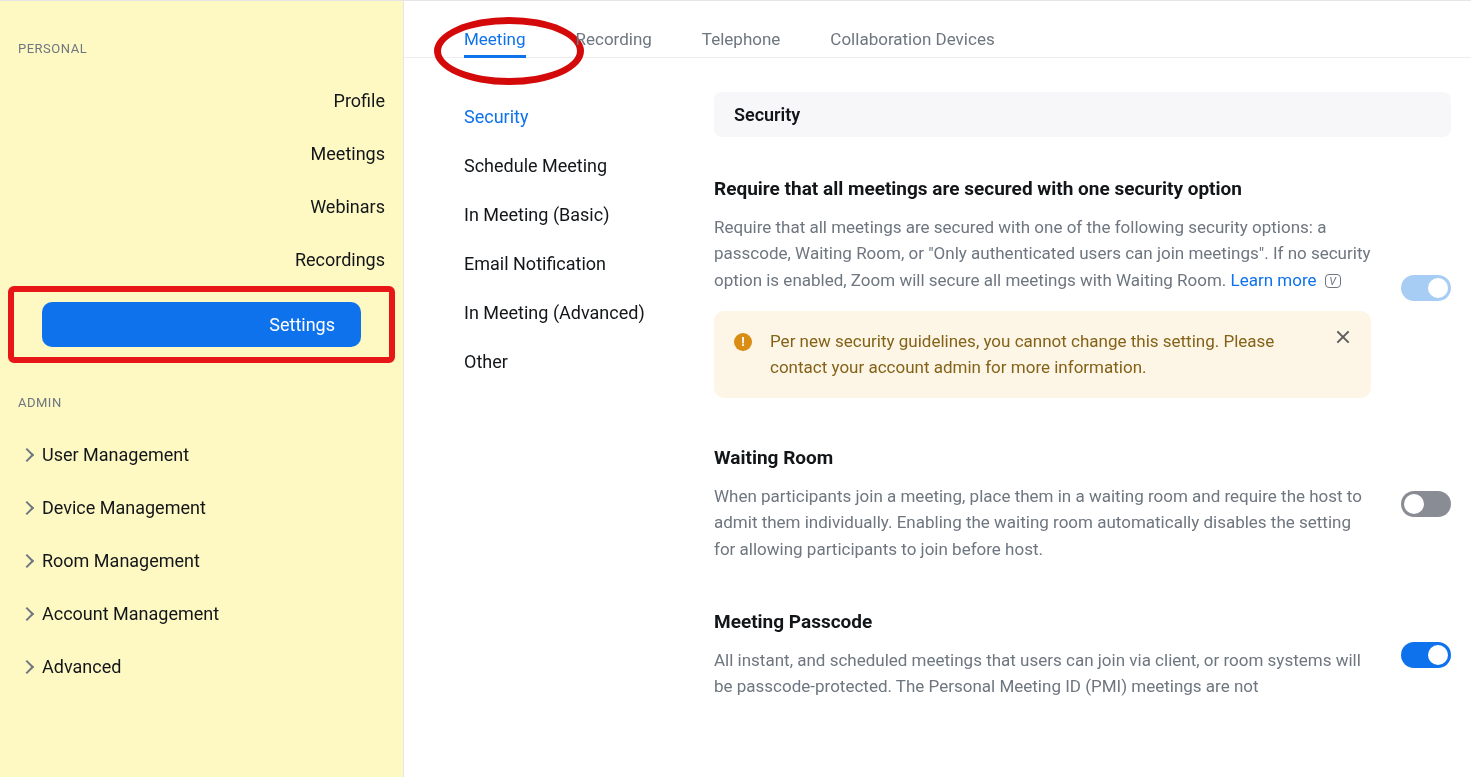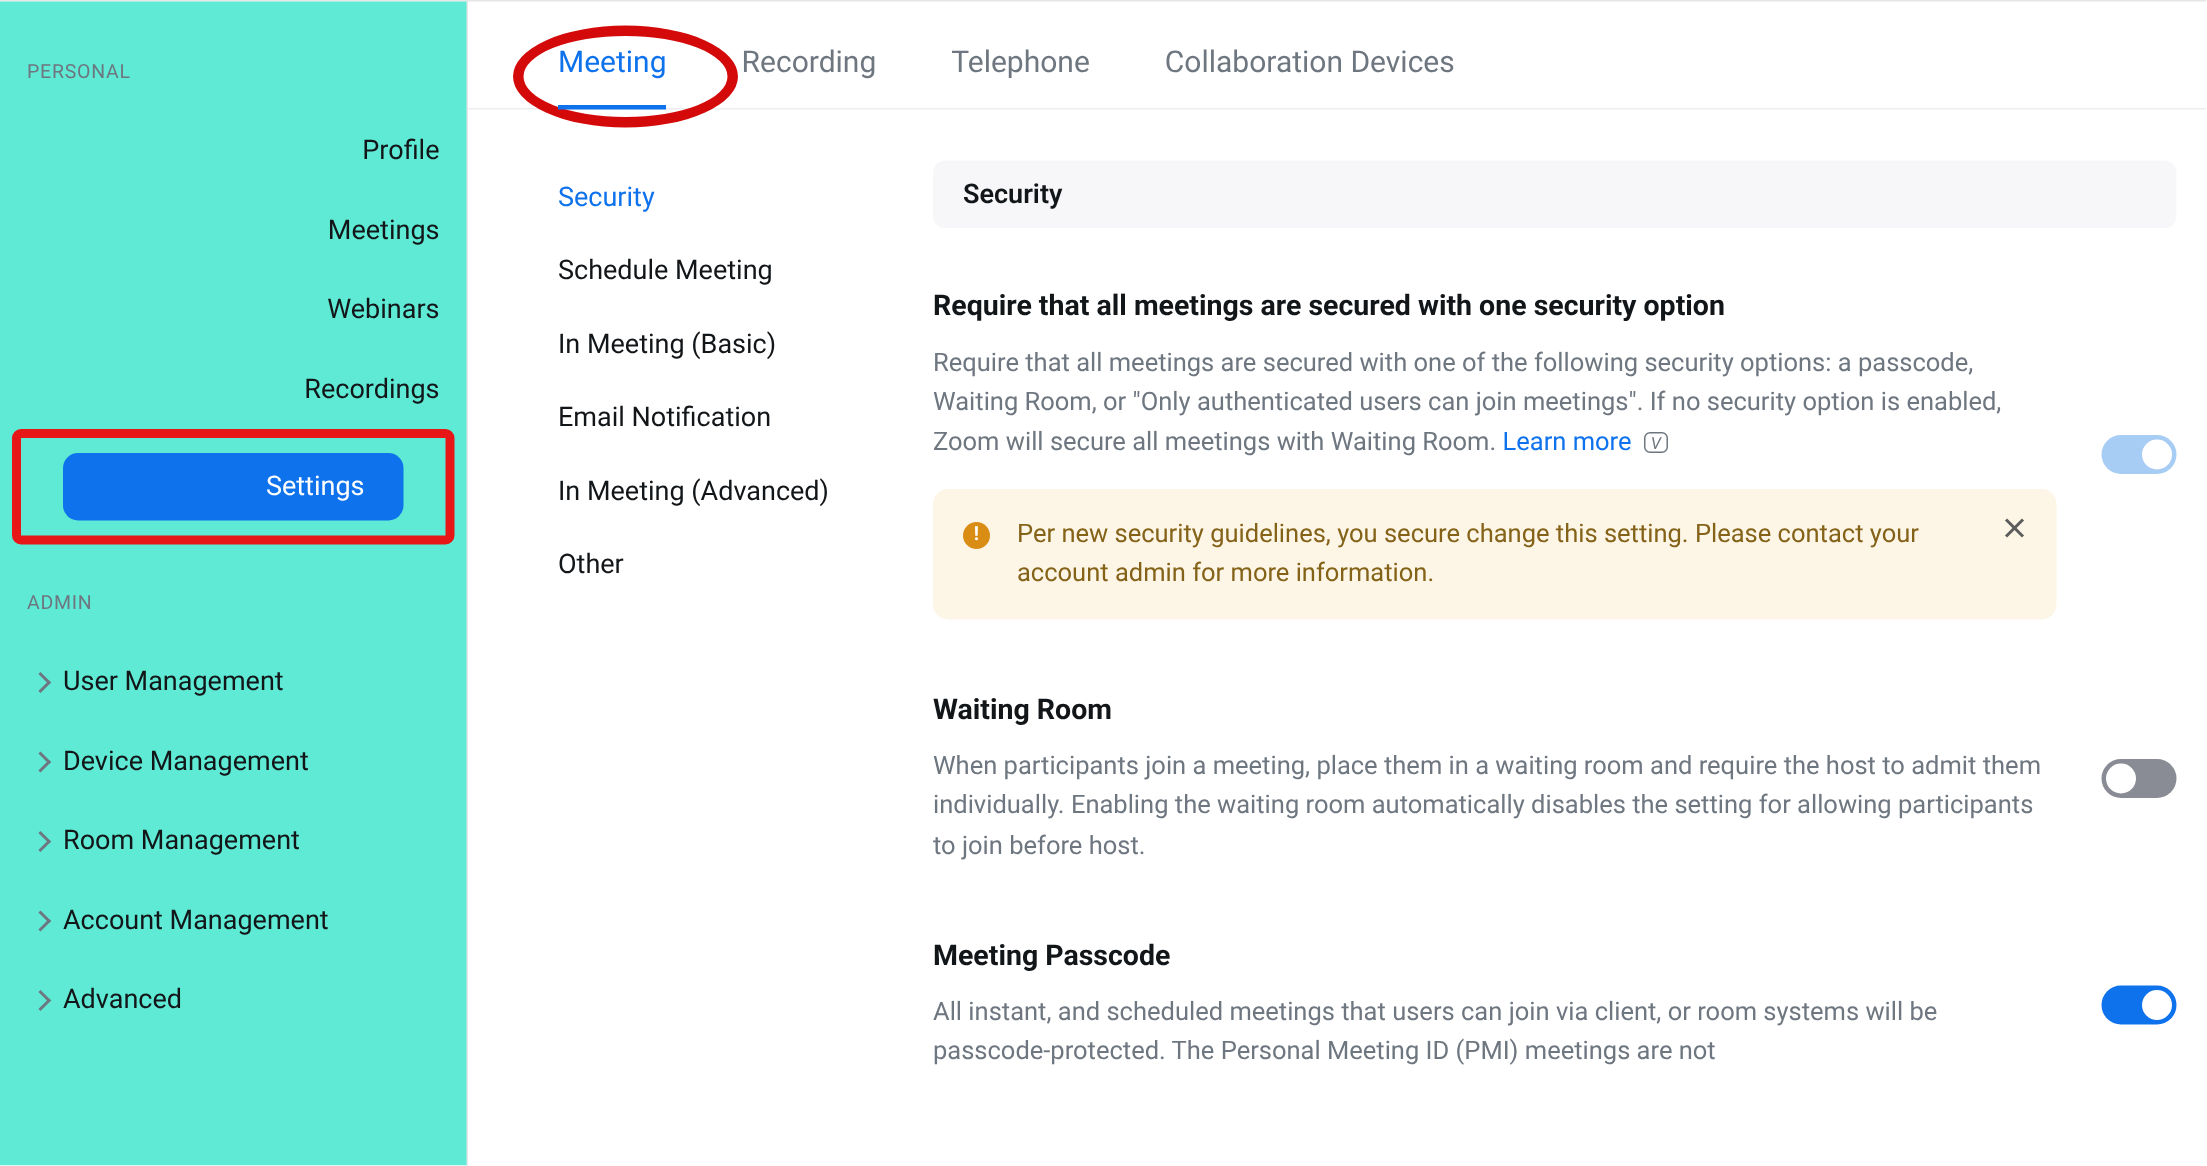--- a/index.html
+++ b/index.html
@@ -12,22 +12,22 @@
     overflow: hidden;
     position: relative;
   }
   .app {
     display: flex;
     height: 100%;
     border-top: 1px solid #e6e6e6;
   }
   
   .sidebar {
-    width: 312px;
-    background: #5eead4;
+    width: 404px;
+    background: #fef9c3;
     border-right: 1px solid #e6e6e6;
     padding: 28px 0 0 0;
     flex-shrink: 0;
   }
   .side-section-label {
     font-size: 13px;
     color: #6e7680;
     letter-spacing: 0.5px;
     padding: 12px 18px 18px 18px;
   }
@@ -78,23 +78,23 @@
     overflow: hidden;
   }
   .tabs {
     display: flex;
     gap: 50px;
     padding: 28px 60px 0 60px;
     border-bottom: 1px solid #ededf0;
     position: relative;
   }
   .tab {
-    font-size: 20px;
+    font-size: 17px;
     color: #6e7680;
-    padding-bottom: 19px;
+    padding-bottom: 8px;
     cursor: pointer;
     position: relative;
   }
   .tab.active {
     color: #0e72ed;
   }
   .tab.active::after {
     content: "";
     position: absolute;
     left: 0; right: 0; bottom: -1px;
@@ -304,21 +304,21 @@
 
         <div class="setting-block">
           <div class="setting-text">
             <div class="setting-title">Require that all meetings are secured with one security option</div>
             <div class="setting-desc">
               <span>Require that all meetings are secured with one of the following security options: a passcode, Waiting Room, or "Only authenticated users can join meetings". If no security option is enabled, Zoom will secure all meetings with Waiting Room. </span><span class="link">Learn more</span>
               <span class="v-badge">V</span>
             </div>
             <div class="notice">
               <div class="notice-icon">!</div>
-              <span>Per new security guidelines, you secure change this setting. Please contact your account admin for more information.</span>
+              <span>Per new security guidelines, you cannot change this setting. Please contact your account admin for more information.</span>
               <div class="notice-close"></div>
             </div>
           </div>
           <div class="toggle on-locked"></div>
         </div>
 
         <div class="setting-block">
           <div class="setting-text">
             <div class="setting-title">Waiting Room</div>
             <div class="setting-desc">When participants join a meeting, place them in a waiting room and require the host to admit them individually. Enabling the waiting room automatically disables the setting for allowing participants to join before host.</div>

